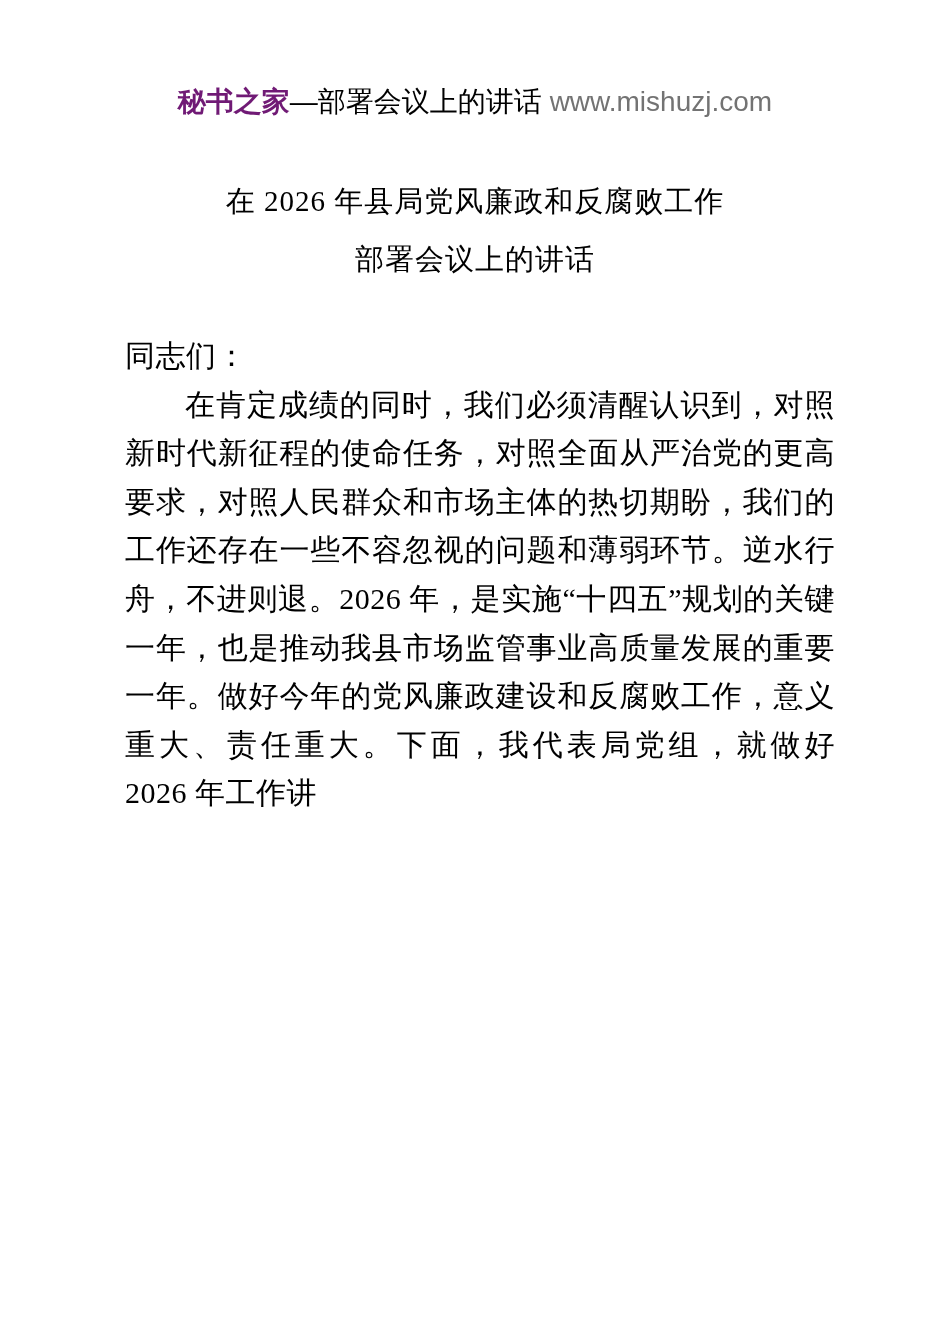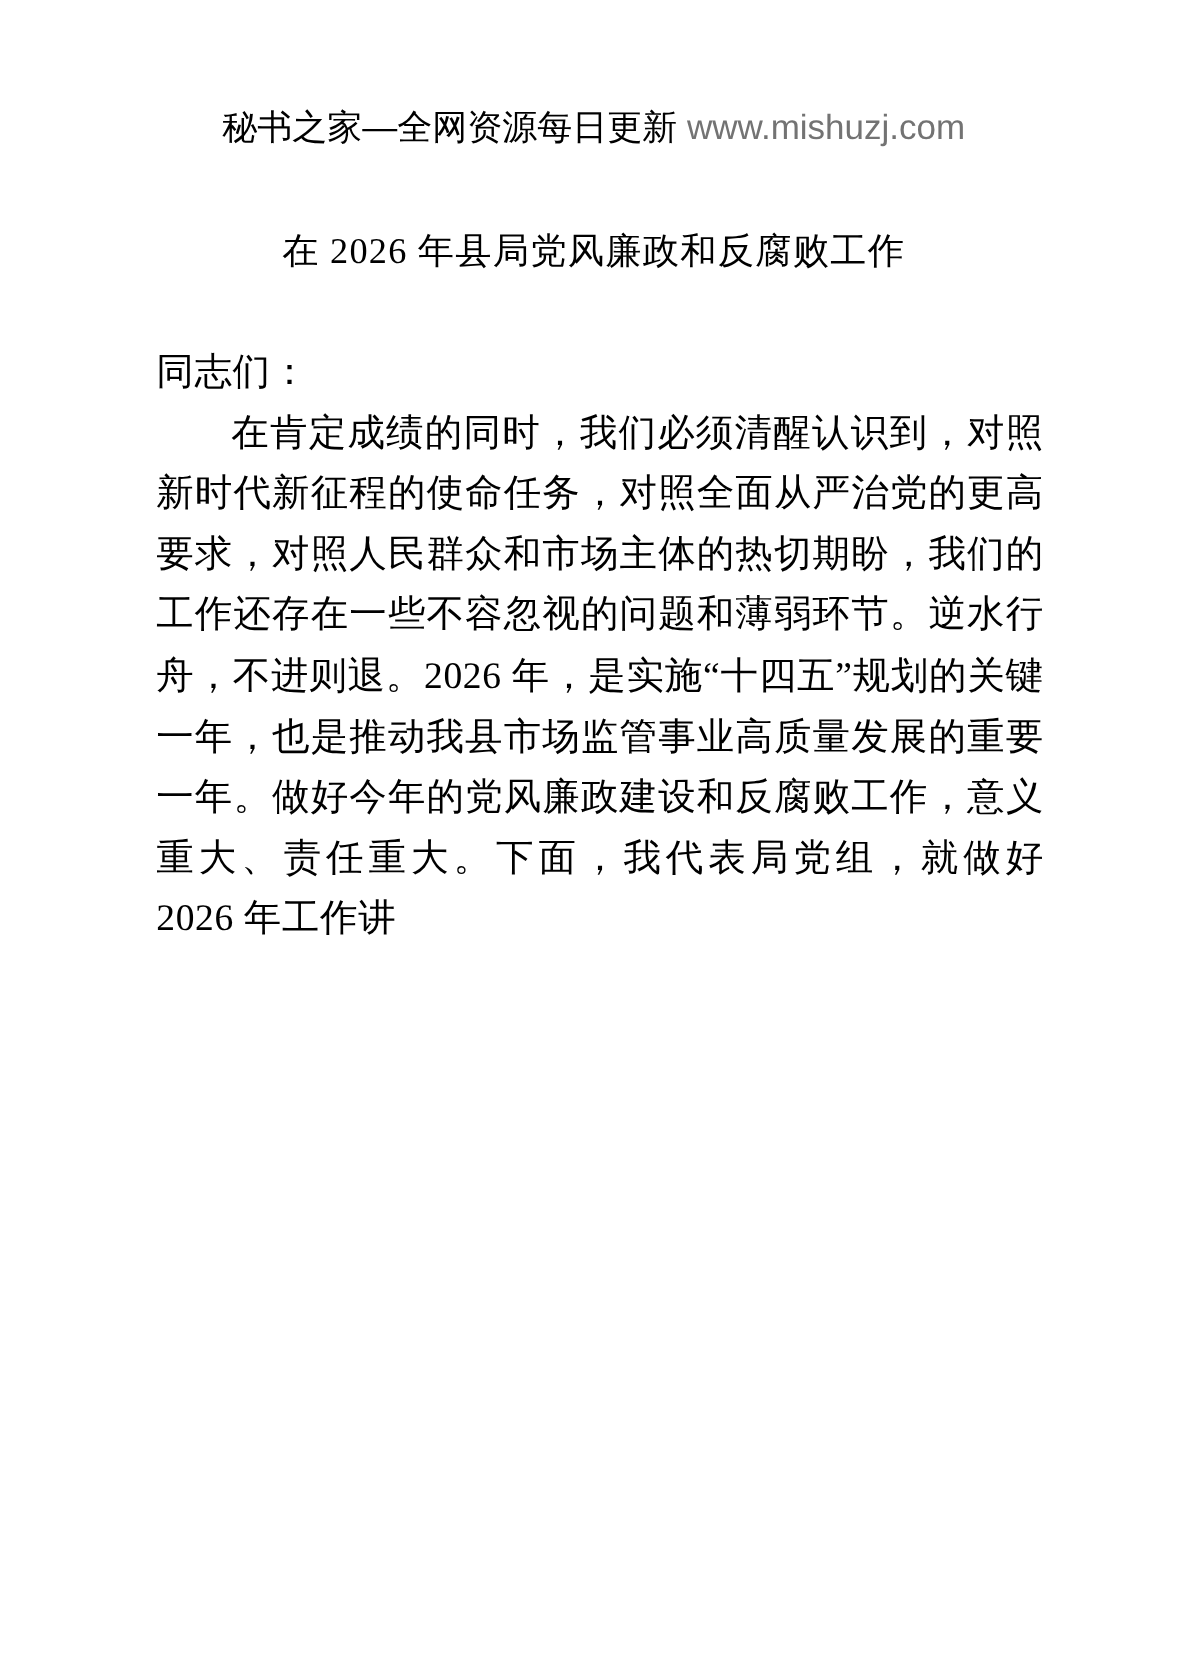--- a/index.html
+++ b/index.html
@@ -18,22 +18,22 @@
   }
   .doc-header {
     padding-top: 84px;
     text-align: center;
     font-size: 28px;
     line-height: 36px;
     font-family: "Liberation Sans", "DejaVu Sans", sans-serif;
     white-space: pre-wrap;
   }
   .doc-header .brand {
-    color: #000000;
-    font-weight: normal;
+    color: #701a75;
+    font-weight: bold;
   }
   .doc-header .tagline {
     color: #000000;
     font-weight: normal;
   }
   .doc-header .url {
     color: #737373;
     font-weight: normal;
   }
   .title {
@@ -60,24 +60,25 @@
   }
   .body-text p.para {
     text-indent: 2em;
   }
 </style>
 </head>
 <body>
 
 <div class="page">
 
-  <div class="doc-header"><span class="brand">秘书之家</span><span class="tagline">—全网资源每日更新 </span><span class="url">www.mishuzj.com</span></div>
+  <div class="doc-header"><span class="brand">秘书之家</span><span class="tagline">—部署会议上的讲话 </span><span class="url">www.mishuzj.com</span></div>
 
   <h1 class="title">
     <span class="title-line">在 2026 年县局党风廉政和反腐败工作</span>
+    <span class="title-line">部署会议上的讲话</span>
   </h1>
 
   <div class="body-text">
     <p class="salutation">同志们：</p>
     <p class="para">在肯定成绩的同时，我们必须清醒认识到，对照新时代新征程的使命任务，对照全面从严治党的更高要求，对照人民群众和市场主体的热切期盼，我们的工作还存在一些不容忽视的问题和薄弱环节。逆水行舟，不进则退。2026 年，是实施“十四五”规划的关键一年，也是推动我县市场监管事业高质量发展的重要一年。做好今年的党风廉政建设和反腐败工作，意义重大、责任重大。下面，我代表局党组，就做好 2026 年工作讲</p>
   </div>
 
 </div>
 
 </body></html>

